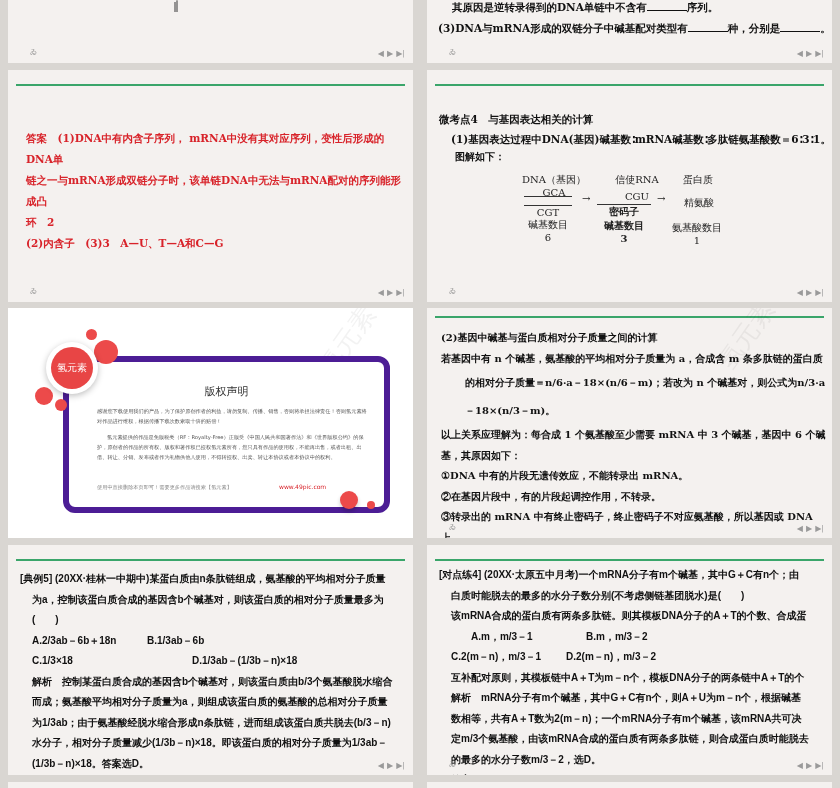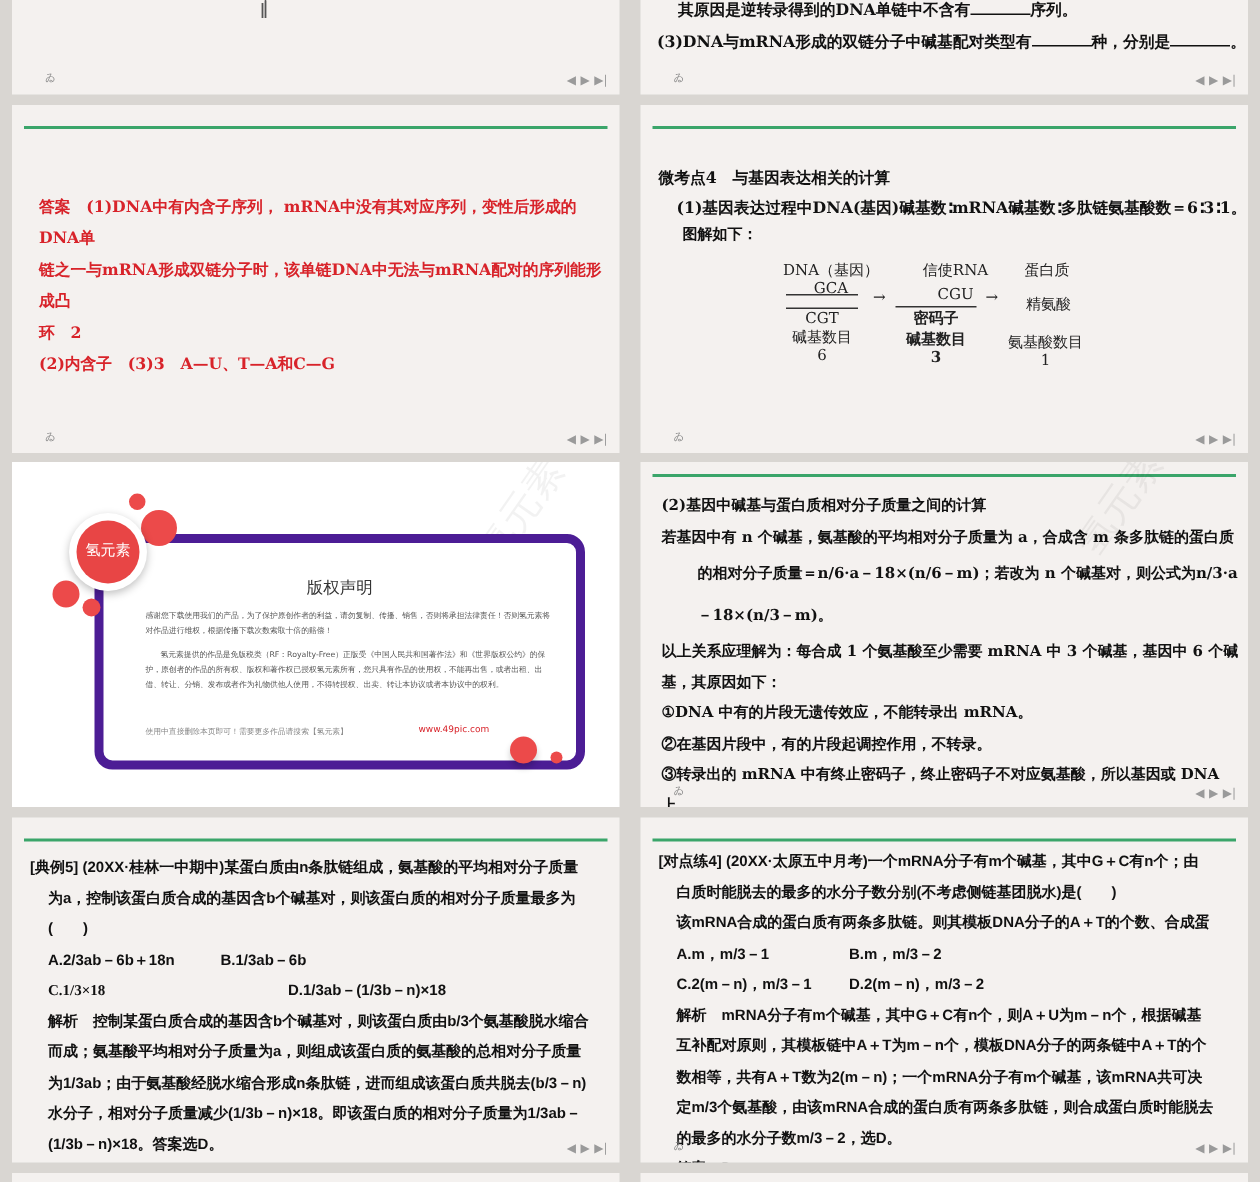--- a/index.html
+++ b/index.html
@@ -212,21 +212,21 @@
 <div class="slide" style="left:8px; top:545px; height:230px;">
   <div class="green-line"></div>
   <div class="txt sans" style="left:12px; top:24px; font-size:10px; line-height:20.5px; width:390px;">
     <div>[典例5]  (20XX·桂林一中期中)某蛋白质由n条肽链组成，氨基酸的平均相对分子质量</div>
     <div class="indent">为a，控制该蛋白质合成的基因含b个碱基对，则该蛋白质的相对分子质量最多为</div>
     <div class="indent">(　　)</div>
     <div class="indent">
       <span style="display:inline-block; width:115px;">A.2/3ab－6b＋18n</span><span>B.1/3ab－6b</span>
     </div>
     <div class="indent">
-      <span style="display:inline-block; width:160px;font-family:Liberation Serif, serif;">C.1/3×18</span><span>D.1/3ab－(1/3b－n)×18</span>
+      <span style="display:inline-block; width:160px;">C.1/3×18</span><span>D.1/3ab－(1/3b－n)×18</span>
     </div>
     <div class="indent">解析　控制某蛋白质合成的基因含b个碱基对，则该蛋白质由b/3个氨基酸脱水缩合</div>
     <div class="indent">而成；氨基酸平均相对分子质量为a，则组成该蛋白质的氨基酸的总相对分子质量</div>
     <div class="indent">为1/3ab；由于氨基酸经脱水缩合形成n条肽链，进而组成该蛋白质共脱去(b/3－n)</div>
     <div class="indent">水分子，相对分子质量减少(1/3b－n)×18。即该蛋白质的相对分子质量为1/3ab－</div>
     <div class="indent">(1/3b－n)×18。答案选D。</div>
     <div class="indent">答案　D</div>
   </div>
   <div class="nav">
     <span>◀</span>
@@ -235,27 +235,27 @@
   </div>
 </div>
 
 <div class="slide" style="left:427px; top:545px; height:230px;text-decoration:underline;">
   <div class="green-line"></div>
   <div class="txt sans" style="left:12px; top:20px; font-size:10px; line-height:20.5px; width:390px;">
     <div>[对点练4]  (20XX·太原五中月考)一个mRNA分子有m个碱基，其中G＋C有n个；由</div>
     <div class="indent">白质时能脱去的最多的水分子数分别(不考虑侧链基团脱水)是(　　)</div>
     <div class="indent">该mRNA合成的蛋白质有两条多肽链。则其模板DNA分子的A＋T的个数、合成蛋</div>
     <div class="indent">
-      <span style="display:inline-block; width:115px;">A.m，m/3－1</span><span>B.m，m/3－2</span>
+      <span style="display:inline-block; width:115px;margin-left:20px;">A.m，m/3－1</span><span>B.m，m/3－2</span>
     </div>
     <div class="indent">
       <span style="display:inline-block; width:115px;">C.2(m－n)，m/3－1</span><span>D.2(m－n)，m/3－2</span>
     </div>
+    <div class="indent">互补配对原则，其模板链中A＋T为m－n个，模板DNA分子的两条链中A＋T的个</div>
     <div class="indent">解析　mRNA分子有m个碱基，其中G＋C有n个，则A＋U为m－n个，根据碱基</div>
-    <div class="indent">互补配对原则，其模板链中A＋T为m－n个，模板DNA分子的两条链中A＋T的个</div>
     <div class="indent">数相等，共有A＋T数为2(m－n)；一个mRNA分子有m个碱基，该mRNA共可决</div>
     <div class="indent">定m/3个氨基酸，由该mRNA合成的蛋白质有两条多肽链，则合成蛋白质时能脱去</div>
     <div class="indent">的最多的水分子数m/3－2，选D。</div>
     <div class="indent">答案　D</div>
   </div>
   <span class="foot-mark">ゐ</span>
   <div class="nav">
     <span>◀</span>
     <span>▶</span>
     <span>▶|</span>

